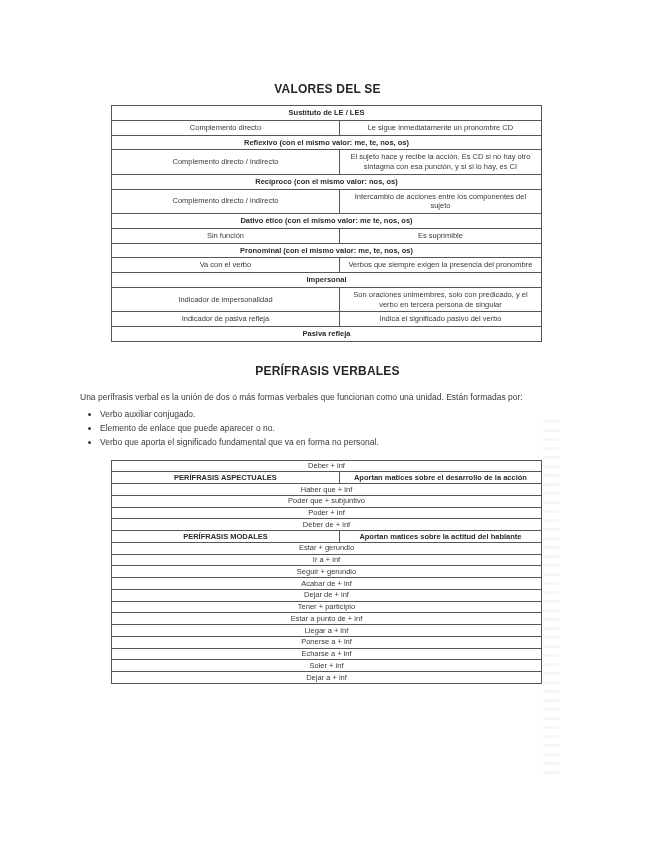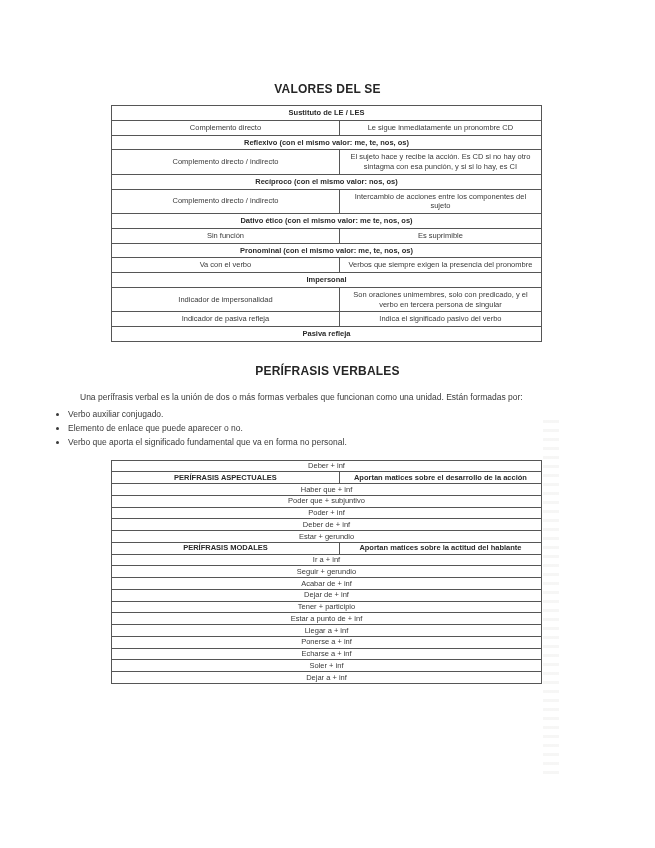--- a/index.html
+++ b/index.html
@@ -51,21 +51,21 @@
   }
   .intro {
     margin: 14px 0 0 80px;
     width: 520px;
     font-size: 8.5px;
     line-height: 1.3;
     color: #3a3a3a;
   }
   ul.bullets {
     margin: 6px 0 0 0;
-    padding-left: 68px;
+    padding-left: 100px;
     list-style: disc;
   }
   ul.bullets li {
     font-size: 8.5px;
     line-height: 1.25;
     margin: 0 0 3.5px 0;
     color: #3a3a3a;
   }
   .scan-artifact {
     position: absolute;
@@ -175,27 +175,27 @@
         <tr>
           <td colspan="2">Poder que + subjuntivo</td>
         </tr>
         <tr>
           <td colspan="2">Poder + inf</td>
         </tr>
         <tr>
           <td colspan="2">Deber de + inf</td>
         </tr>
         <tr>
-          <td colspan="2">Estar + gerundio</td>
-        </tr>
-        <tr>
           <td class="b">PERÍFRASIS MODALES</td>
           <td class="b">Aportan matices sobre la actitud del hablante</td>
         </tr>
         <tr>
+          <td colspan="2">Estar + gerundio</td>
+        </tr>
+        <tr>
           <td colspan="2">Ir a + inf</td>
         </tr>
         <tr>
           <td colspan="2">Seguir + gerundio</td>
         </tr>
         <tr>
           <td colspan="2">Acabar de + inf</td>
         </tr>
         <tr>
           <td colspan="2">Dejar de + inf</td>

